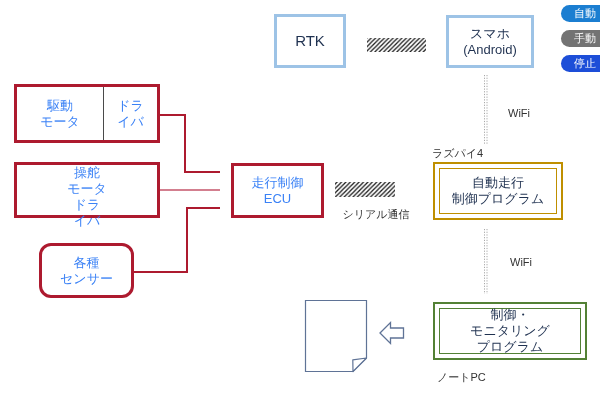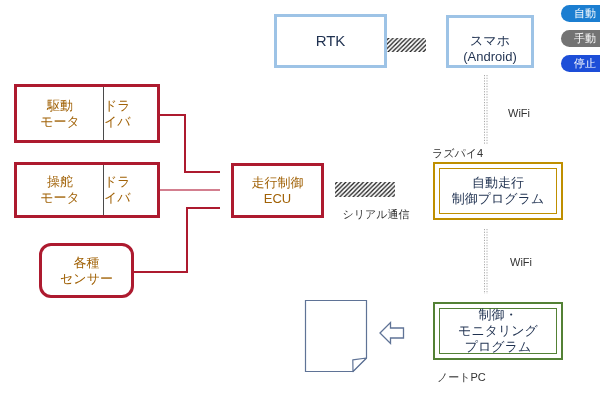--- a/index.html
+++ b/index.html
@@ -7,24 +7,24 @@
     position:relative;width:600px;height:400px;background:#fff;overflow:hidden;
     font-family:"Liberation Sans","DejaVu Sans",sans-serif;
   }
   .abs{position:absolute;box-sizing:border-box;margin-left:11px;}
   .ctr{display:flex;align-items:center;justify-content:center;text-align:center;}
   .ml{white-space:pre-line;line-height:1.22;}
   .boxtext{color:#1F3150;font-size:13px;}
   
   .bluebox{border:3px solid #9DC3E6;background:#fff;color:#1F3150;}
   
-  .redbox{border:3px solid #AD1A2F;background:#fff;color:#a16207;}
+  .redbox{border:3px solid #AD1A2F;background:#fff;color:#3b82f6;}
   .splitbox{display:flex;align-items:stretch;}
   .splitbox .cellL{flex:86;display:flex;align-items:center;justify-content:center;}
-  .splitbox .cellR{flex:53;display:flex;align-items:center;}
+  .splitbox .cellR{flex:53;display:flex;align-items:center;justify-content:center;}
   .vdivider{width:1px;background:#4a4a4a;}
   
   .comp-outer{padding:4px;background:#fff;}
   .comp-inner{width:100%;height:100%;box-sizing:border-box;display:flex;align-items:center;justify-content:center;text-align:center;}
   .gold-outer{border:2px solid #BF8F00;}
   .gold-inner{border:1px solid #BF8F00;}
   .green-outer{border:2px solid #538135;}
   .green-inner{border:1px solid #538135;}
   
   .badge{
@@ -64,26 +64,26 @@
     </g>
 
     <g>
       <path d="M305.5,300.5 H366.5 V358 L353,371.5 H305.5 Z" fill="#fff" stroke="#5F7396" stroke-width="1.2"></path>
       <path d="M366.5,358 L353,371.5 L352.8,359.8 Z" fill="#fff" stroke="#5F7396" stroke-width="1.2" stroke-linejoin="round"></path>
     </g>
 
     <path d="M380,333 L390.5,322.5 L390.5,328 L403.5,328 L403.5,338 L390.5,338 L390.5,343.5 Z" fill="#fff" stroke="#5F7396" stroke-width="1.3" stroke-linejoin="miter"></path>
   </svg>
 
-  <div class="abs bluebox ctr" style="left:263px;top:14px;width:113px;height:54px;font-size:15px;">
+  <div class="abs bluebox ctr" style="left:263px;top:14px;width:72px;height:54px;font-size:15px;">
     <span class="ml">RTK</span>
   </div>
 
 
-  <div class="abs bluebox ctr" style="left:435px;top:15px;width:88px;height:53px;font-size:13px;align-items:flex-end;">
+  <div class="abs bluebox ctr" style="left:435px;top:15px;width:88px;height:53px;font-size:13px;">
     <span class="ml">スマホ
 (Android)</span>
   </div>
 
   <div class="abs badge" style="top: 5px; background: rgb(27, 126, 209);">
     <span>自動</span>
   </div>
   <div class="abs badge" style="top: 30px; background: #737373;">
     <span>手動</span>
   </div>
@@ -96,21 +96,21 @@
         <span class="ml ctr">駆動
 モータ</span>
       </div>
     <div class="vdivider"></div>
     <div class="cellR">
         <span class="ml ctr">ドラ
 イバ</span>
       </div>
   </div>
 
-  <div class="abs redbox splitbox" style="left:3px;top:162px;width:146px;height:56px;font-size:13px;">
+  <div class="abs redbox splitbox" style="left:3px;top:162px;width:146px;height:56px;font-size:13px;flex-direction:column;">
     <div class="cellL">
         <span class="ml ctr">操舵
 モータ</span>
       </div>
     <div class="vdivider"></div>
     <div class="cellR">
         <span class="ml ctr">ドラ
 イバ</span>
       </div>
   </div>
@@ -132,21 +132,21 @@
   <div class="abs comp-outer gold-outer" style="left:422px;top:162px;width:130px;height:58px;">
     <div class="comp-inner gold-inner boxtext">
       <span class="ml">自動走行
 制御プログラム</span>
     </div>
   </div>
 
   <div class="abs lbl" style="left:497px;top:107px;">WiFi</div>
   <div class="abs lbl" style="left:499px;top:256px;">WiFi</div>
 
-  <div class="abs comp-outer green-outer" style="left:422px;top:302px;width:130px;height:58px;">
+  <div class="abs comp-outer green-outer" style="left:422px;top:302px;width:154px;height:58px;">
     <div class="comp-inner green-inner boxtext">
       <span class="ml">制御・
 モニタリング
 プログラム</span>
     </div>
   </div>
 
   <div class="abs lbl" style="left:426px;top:370px;text-align:center;">ノートPC</div>
 
 

